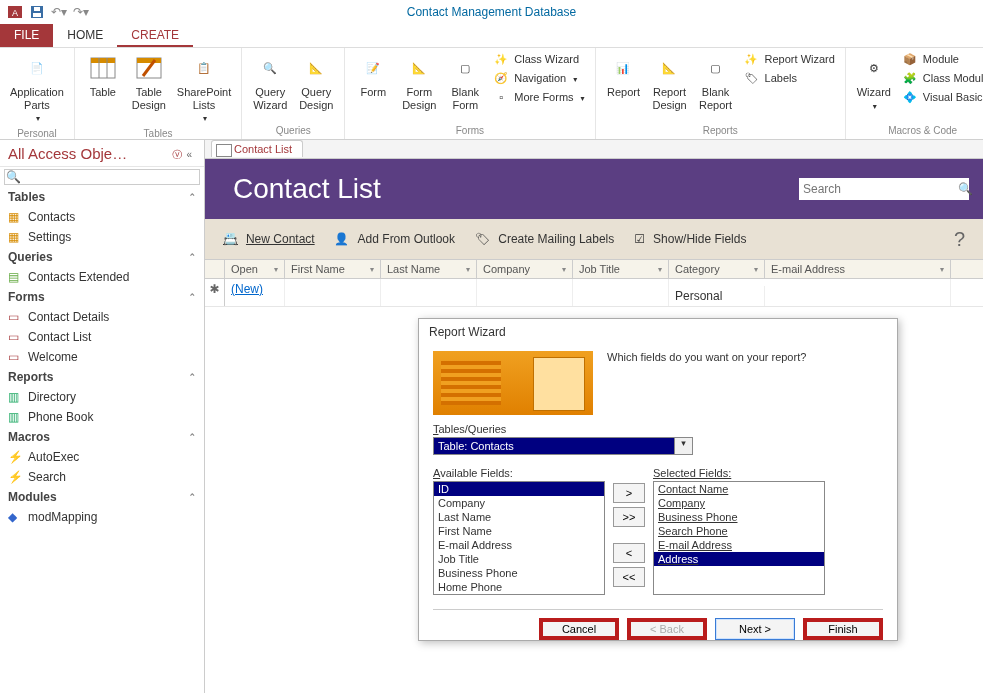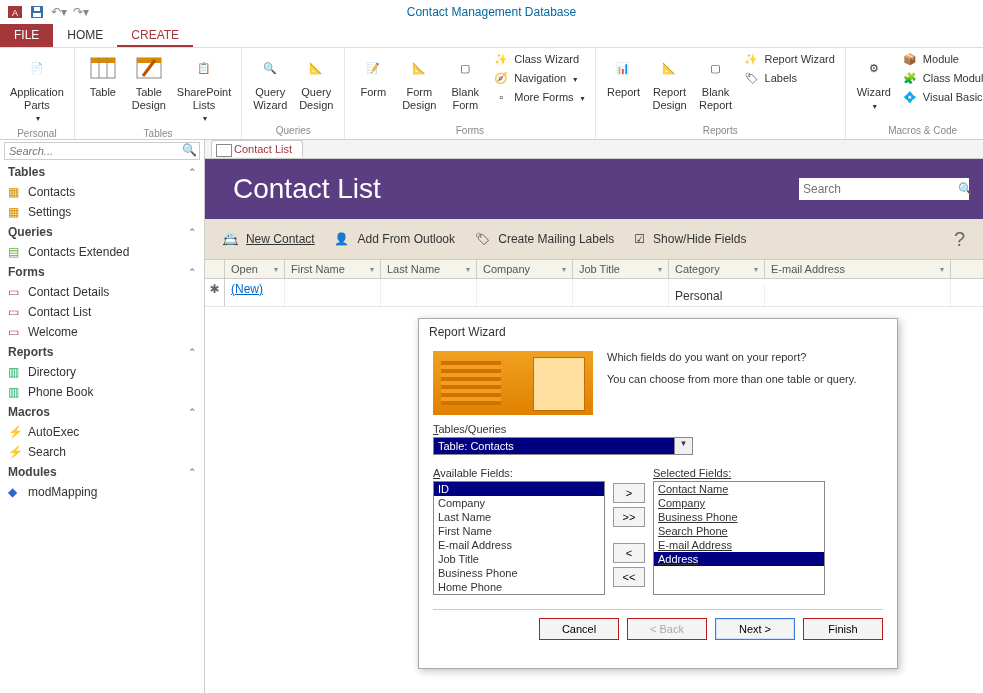--- a/index.html
+++ b/index.html
@@ -59,40 +59,40 @@
 .grid-head .gh { border-right: 1px solid #ccc; padding: 3px 6px; font-size: 11px; display: flex; justify-content: space-between; align-items: center; color:#555;}
 .grid-head .gh .dd { font-size: 8px; color: #888; }
 .grid-row { display: flex; border-bottom: 1px solid #e6e6e6; }
 .grid-row .gc { border-right: 1px solid #eee; padding: 3px 6px; font-size: 12px; }
 .rowmark { width: 20px; text-align:center; border-right:1px solid #ccc; padding:3px 0; color:#666;}
 .newlink { color: #0066cc; text-decoration: underline; }
 
 
 .dialog { position: absolute; top: 318px; left: 418px; width: 480px; background: #fff; border: 1px solid #aaa; box-shadow: 2px 2px 8px rgba(0,0,0,0.25); font-size: 11px; }
 .dialog .dlg-title { padding: 6px 10px; font-size: 12px; }
-.dialog .dlg-body { padding: 6px 14px 28px; }
+.dialog .dlg-body { padding: 6px 14px 0; }
 .dlg-hero { display: flex; gap: 14px; margin-bottom: 8px;}
 .hero-img { width: 160px; height: 64px; background: linear-gradient(#f0a020,#e08000); position:relative; overflow:hidden;}
 .hero-img::before{content:"";position:absolute;left:8px;top:10px;width:60px;height:44px;background:repeating-linear-gradient(#d47000 0 4px,#f0a020 4px 8px);}
 .hero-img::after{content:"";position:absolute;right:8px;top:6px;width:50px;height:52px;background:#ffe0a0;border:1px solid #c07000;}
 .hero-text p { margin-bottom: 10px; font-size: 11px; }
 .dlg-label { margin: 8px 0 2px; font-size: 11px; }
 .dlg-label u { text-decoration: underline; }
 .combo { display: flex; width: 260px; }
 .combo .val { flex: 1; background: #000080; color: #fff; padding: 2px 4px; border: 1px solid #888; }
 .combo .btn { width: 18px; border: 1px solid #888; border-left: none; background: #f0f0f0; text-align: center; font-size:9px; cursor:pointer;}
 .fields-row { display: flex; gap: 8px; margin-top: 4px;}
 .listbox { width: 172px; height: 114px; border: 1px solid #888; overflow: hidden; font-size: 11px; background:#fff;}
 .listbox .li { padding: 0 4px; line-height: 14px; white-space:nowrap; cursor:pointer;}
 .listbox .li.sel { background: #000080; color: #fff; }
 .move-btns { display: flex; flex-direction: column; gap: 4px; padding-top:2px;}
 .move-btns button { width: 32px; height: 20px; border: 1px solid #999; background: #f4f4f4; font-size: 11px; cursor:pointer;}
 .dlg-sep { border-top: 1px solid #ccc; margin: 14px 0 8px; }
 .dlg-buttons { display: flex; justify-content: flex-end; gap: 8px; }
-.dlg-buttons button { width: 80px; height: 22px; border: 1px solid #b91c1c; background: #f4f4f4; font-size: 11px; cursor:pointer;}
+.dlg-buttons button { width: 80px; height: 22px; border: 4px solid #b91c1c; background: #f4f4f4; font-size: 11px; cursor:pointer;}
 .dlg-buttons button.primary { border: 1px solid #3a7bd5; box-shadow: inset 0 0 0 1px #cde3ff; }
 .dlg-buttons button:disabled { color: #aaa; cursor:default;}
 
 svg { display:block; }
 </style>
 </head>
 <body>
 
 <div class="titlebar">
   <div class="qat">
@@ -267,22 +267,25 @@
           </div>
       </div>
     </div>
     <div class="label">Macros &amp; Code</div>
   </div>
 </div>
 
 <div class="main">
 
   <div class="navpane">
+    <div class="nav-header">
+      <span>All Access Obje…</span>
+      <span><span style="font-size:10px;">ⓥ</span> <span class="chev">«</span></span>
+    </div>
     <div class="nav-search">
-      <input placeholder="Search..." style="">
       <span class="mag">🔍</span>
     </div>
     <div id="nav-body">
         <div class="nav-group">
           <span>Tables</span>
           <span class="exp">⌃</span>
         </div>
         <div class="nav-item">
           <span class="obj-ico" style="color:#d68b00">▦</span>
           <span>Contacts</span>
@@ -424,21 +427,20 @@
   </div>
 </div>
 
 <div class="dialog">
   <div class="dlg-title">Report Wizard</div>
   <div class="dlg-body">
     <div class="dlg-hero">
       <div class="hero-img"></div>
       <div class="hero-text">
         <p>Which fields do you want on your report?</p>
-        <p>You can choose from more than one table or query.</p>
       </div>
     </div>
     <div class="dlg-label"><u>T</u><span>ables/Queries</span></div>
     <div class="combo">
       <div class="val">Table: Contacts</div>
       <div class="btn">▾</div>
     </div>
     <div class="fields-row">
       <div style="flex:0 0 auto;">
         <div class="dlg-label"><u>A</u>vailable Fields:</div>

